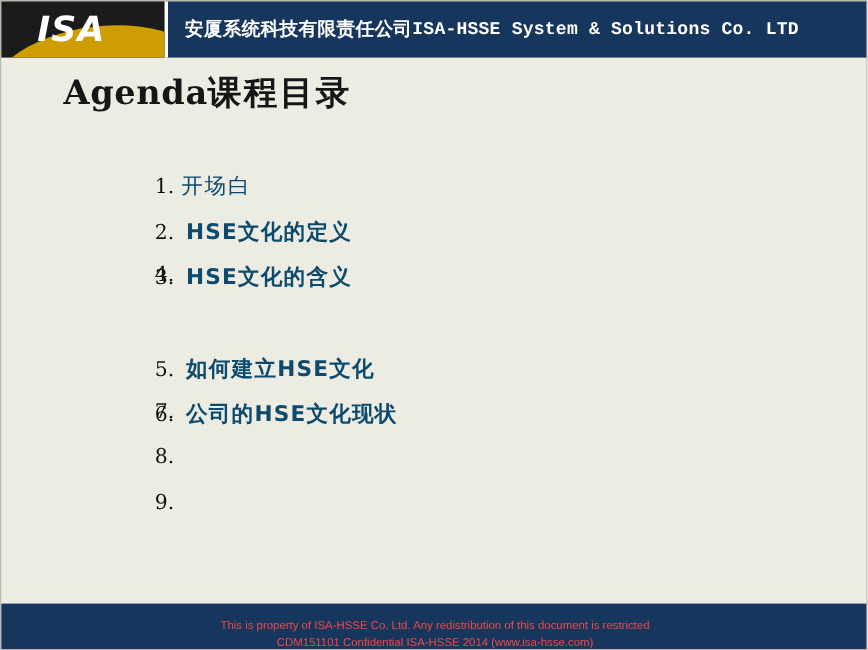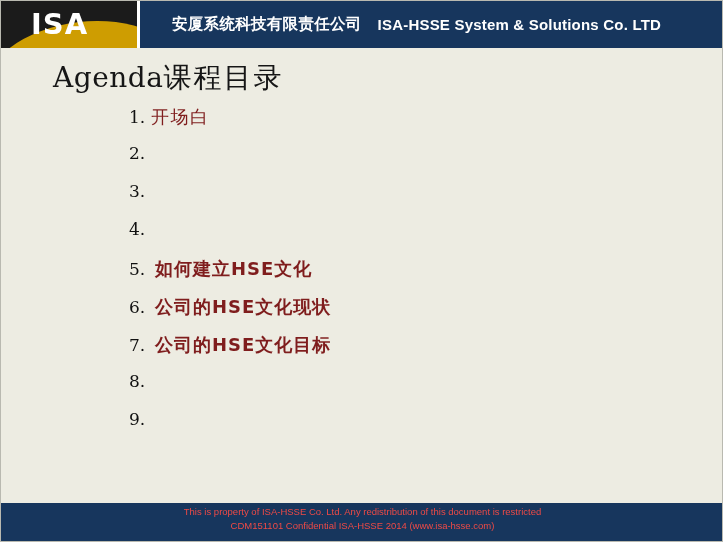--- a/index.html
+++ b/index.html
@@ -50,58 +50,58 @@
     border-radius: 50% 50% 0 0 / 100% 100% 0 0;
     transform: rotate(-7deg);
     opacity: 0.95;
   }
   .logo-text {
     position: absolute;
     left: 30px;
     top: 6px;
     font-family: "DejaVu Sans", sans-serif;
     font-weight: bold;
+    font-style: italic;
     font-size: 29px;
     letter-spacing: 1px;
     color: #ffffff;
     z-index: 3;
   }
   .title-box {
     flex: 1 1 auto;
     background: #17365d;
     display: flex;
     align-items: center;
-    padding-left: 32px;
+    padding-left: 14px;
     box-sizing: border-box;
     border-left: 3px solid #ffffff;
     text-align: center;
   }
   .title-cn {
     color: #ffffff;
     font-size: 15.5px;
     font-weight: bold;
     font-family: "DejaVu Sans", sans-serif;
     letter-spacing: 0.3px;
   }
   .title-en {
     color: #ffffff;
     font-size: 15px;
     font-weight: bold;
-    margin-left: 16px;
     letter-spacing: 0.2px;
-    font-family: Liberation Sans, sans-serif;
+    font-family: Liberation Mono, monospace;
   }
 
   
   .slide-heading {
     position: absolute;
     left: 52px;
     top: 58px;
     font-size: 28px;
-    font-weight: normal;
+    font-weight: bold;
     color: #161616;
     font-family: "DejaVu Serif", serif;
     letter-spacing: 0.5px;
     white-space: nowrap;
   }
   .slide-heading .lat {
     font-family: "DejaVu Serif", serif;
   }
   .slide-heading .cjk {
     font-family: "DejaVu Sans", sans-serif;
@@ -127,42 +127,43 @@
     font-size: 17px;
     font-family: "DejaVu Serif", serif;
     font-weight: normal;
     color: #111111;
   }
   .agenda-text {
     font-size: 18px;
     font-family: "DejaVu Sans", sans-serif;
     font-weight: bold;
     letter-spacing: 1px;
-    color: #7f1d1d;
+    color: #0c4a6e;
     white-space: nowrap;
+    margin-top: 38px;
   }
   .agenda-item.first .agenda-num {
     width: 22px;
   }
   .agenda-item.first .agenda-text {
     font-weight: normal;
     letter-spacing: 1.5px;
   }
 
   
   .footer {
     position: absolute;
     left: 0;
     bottom: 0;
     width: 723px;
     height: 38px;
     background: #17365d;
     color: #e8413f;
     text-align: center;
-    padding-top: 2px;
+    padding-top: 12px;
     box-sizing: border-box;
   }
   .footer-line {
     font-size: 9.5px;
     line-height: 14px;
     color: #ee4a46;
     font-family: "Liberation Sans", sans-serif;
   }
 </style>
 </head>
@@ -185,38 +186,39 @@
     <span class="lat">Agenda</span><span class="cjk">课程目录</span>
   </div>
 
   <div class="agenda">
     <div class="agenda-item first">
       <span class="agenda-num">1.</span>
       <span class="agenda-text">开场白</span>
     </div>
     <div class="agenda-item">
       <span class="agenda-num">2.</span>
+      <span class="agenda-text">HSE文化的定义</span>
     </div>
     <div class="agenda-item">
       <span class="agenda-num">3.</span>
+      <span class="agenda-text">HSE文化的含义</span>
     </div>
     <div class="agenda-item">
       <span class="agenda-num">4.</span>
     </div>
     <div class="agenda-item">
       <span class="agenda-num">5.</span>
       <span class="agenda-text">如何建立HSE文化</span>
     </div>
     <div class="agenda-item">
       <span class="agenda-num">6.</span>
       <span class="agenda-text">公司的HSE文化现状</span>
     </div>
     <div class="agenda-item">
       <span class="agenda-num">7.</span>
-      <span class="agenda-text">公司的HSE文化目标</span>
     </div>
     <div class="agenda-item">
       <span class="agenda-num">8.</span>
     </div>
     <div class="agenda-item">
       <span class="agenda-num">9.</span>
     </div>
   </div>
 
   <div class="footer">

